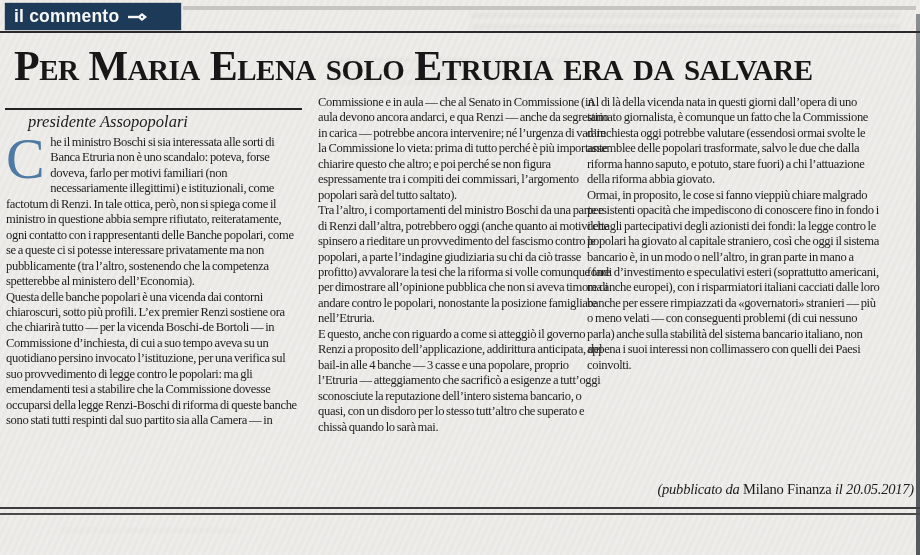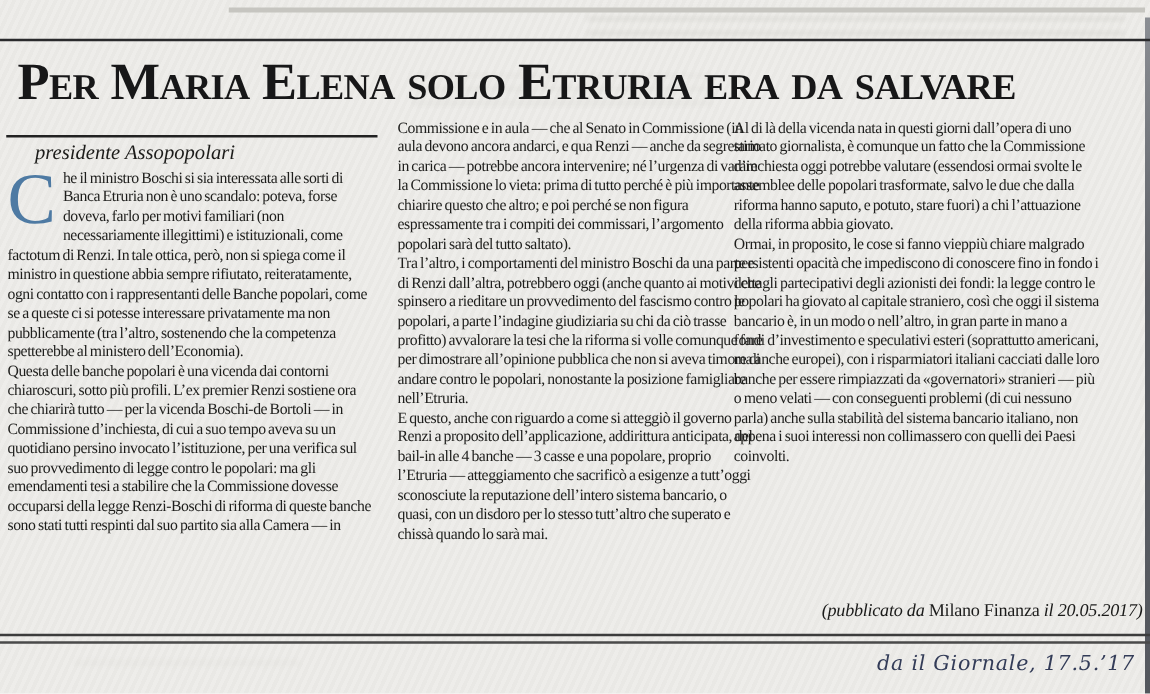--- a/index.html
+++ b/index.html
@@ -55,20 +55,30 @@
 </head>
 <body>
 
 <div class="page">
 
   <div class="smudge s1"></div>
   <div class="smudge s2"></div>
   <div class="smudge s3"></div>
   <div class="edge-strip"></div>
 
+  <div class="kicker-box">
+    <span class="kicker-label">il commento</span>
+    <span>
+      <svg class="arrow-svg" width="22" height="12" viewBox="0 0 22 12">
+        <line x1="1" y1="6" x2="11" y2="6" stroke="#f6f7f5" stroke-width="2.4"></line>
+        <polygon points="10,6 15,2 20,6 15,10" fill="#f6f7f5"></polygon>
+        <circle cx="15" cy="6" r="1.1" fill="#1e3a59"></circle>
+      </svg>
+    </span>
+  </div>
   <div class="kicker-topline"></div>
   <div class="header-rule"></div>
 
   <div class="headline">Per Maria Elena solo Etruria era da salvare</div>
 
   <div class="byline-rule"></div>
   <div class="role">presidente Assopopolari</div>
 
   <div class="col col1">
     <p class="para"><span class="dropcap">C</span><span>he il ministro Boschi si sia interessata alle sorti di Banca Etruria non è uno scandalo: poteva, forse doveva, farlo per motivi familiari (non necessariamente illegittimi) e istituzionali, come factotum di Renzi. In tale ottica, però, non si spiega come il ministro in questione abbia sempre rifiutato, reiteratamente, ogni contatto con i rappresentanti delle Banche popolari, come se a queste ci si potesse interessare privatamente ma non pubblicamente (tra l’altro, sostenendo che la competenza spetterebbe al ministero dell’Economia).</span></p>
@@ -83,15 +93,14 @@
 
   <div class="col col3">
     <p class="para">Al di là della vicenda nata in questi giorni dall’opera di uno stimato giornalista, è comunque un fatto che la Commissione d’inchiesta oggi potrebbe valutare (essendosi ormai svolte le assemblee delle popolari trasformate, salvo le due che dalla riforma hanno saputo, e potuto, stare fuori) a chi l’attuazione della riforma abbia giovato.</p>
     <p class="para">Ormai, in proposito, le cose si fanno vieppiù chiare malgrado persistenti opacità che impediscono di conoscere fino in fondo i dettagli partecipativi degli azionisti dei fondi: la legge contro le popolari ha giovato al capitale straniero, così che oggi il sistema bancario è, in un modo o nell’altro, in gran parte in mano a fondi d’investimento e speculativi esteri (soprattutto americani, ma anche europei), con i risparmiatori italiani cacciati dalle loro banche per essere rimpiazzati da «governatori» stranieri — più o meno velati — con conseguenti problemi (di cui nessuno parla) anche sulla stabilità del sistema bancario italiano, non appena i suoi interessi non collimassero con quelli dei Paesi coinvolti.</p>
   </div>
 
   <div class="pubnote"><span class="it">(pubblicato da </span><span>Milano Finanza</span><span class="it"> il 20.05.2017)</span></div>
 
   <div class="bottom-rule"></div>
 
-  <div class="annotation">da il Giornale, 17.5.’17</div>
 
 </div>
 
 </body></html>

